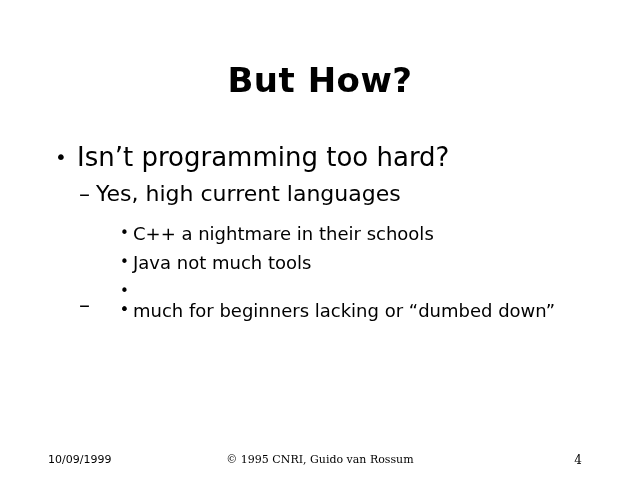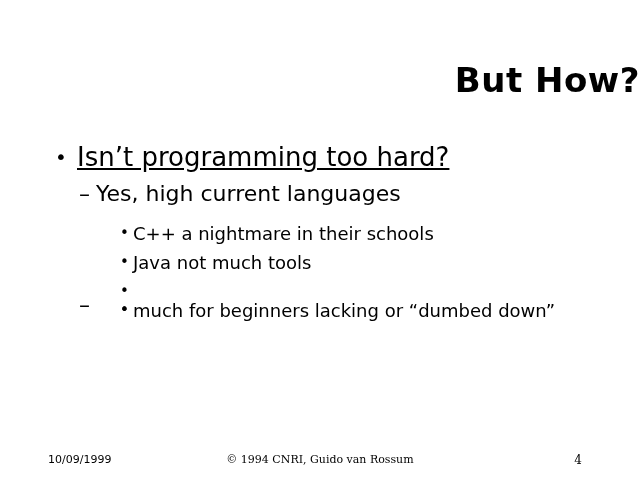--- a/index.html
+++ b/index.html
@@ -17,21 +17,21 @@
     background: #ffffff;
     overflow: hidden;
   }
 
   
   .slide-title {
     position: absolute;
     left: 0;
     top: 60px;
     width: 640px;
-    text-align: right;
+    text-align: center;
     font-family: "DejaVu Sans", sans-serif;
     font-weight: bold;
     font-size: 34px;
     line-height: 40px;
     color: #000000;
     letter-spacing: 0.5px;
   }
 
   
   .body-outline {
@@ -58,21 +58,20 @@
   .lvl1 .bul {
     position: absolute;
     left: 55px;
     top: 0;
     font-size: 20px;
     line-height: 35px;
   }
   .lvl1 .txt {
     display: inline-block;
     padding-left: 22px;
-    text-decoration: underline;
   }
 
   
   .lvl2 {
     padding-left: 79px;
     font-size: 22px;
     line-height: 33px;
     margin-top: 2px;
   }
   .lvl2 .bul {
@@ -197,17 +196,17 @@
 
     <div class="line lvl3">
       <span class="bul">•</span>
       <span class="txt">much for beginners lacking or “dumbed down”</span>
     </div>
 
   </div>
 
   <div class="footer">
     <div class="footer-date">10/09/1999</div>
-    <div class="footer-copyright">© 1994 CNRI, Guido van Rossum</div>
+    <div class="footer-copyright">© 1995 CNRI, Guido van Rossum</div>
     <div class="footer-page">4</div>
   </div>
 
 </div>
 
 </body></html>

